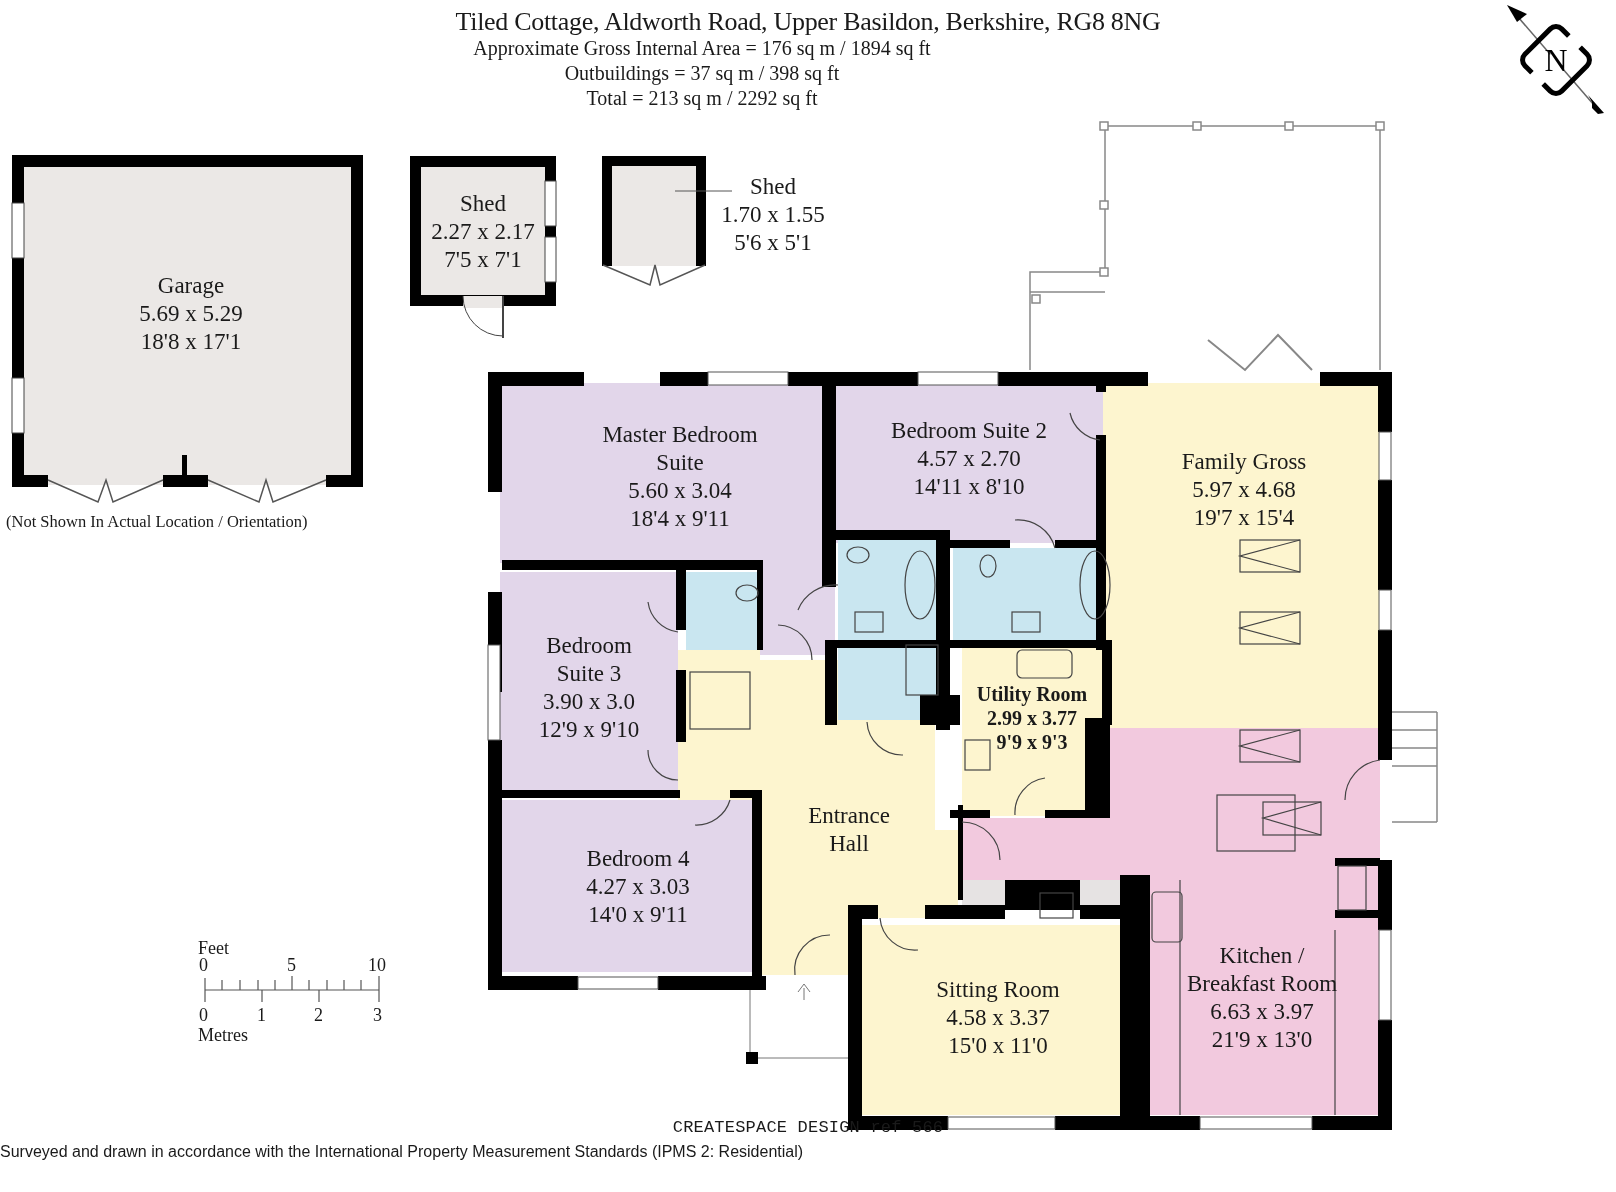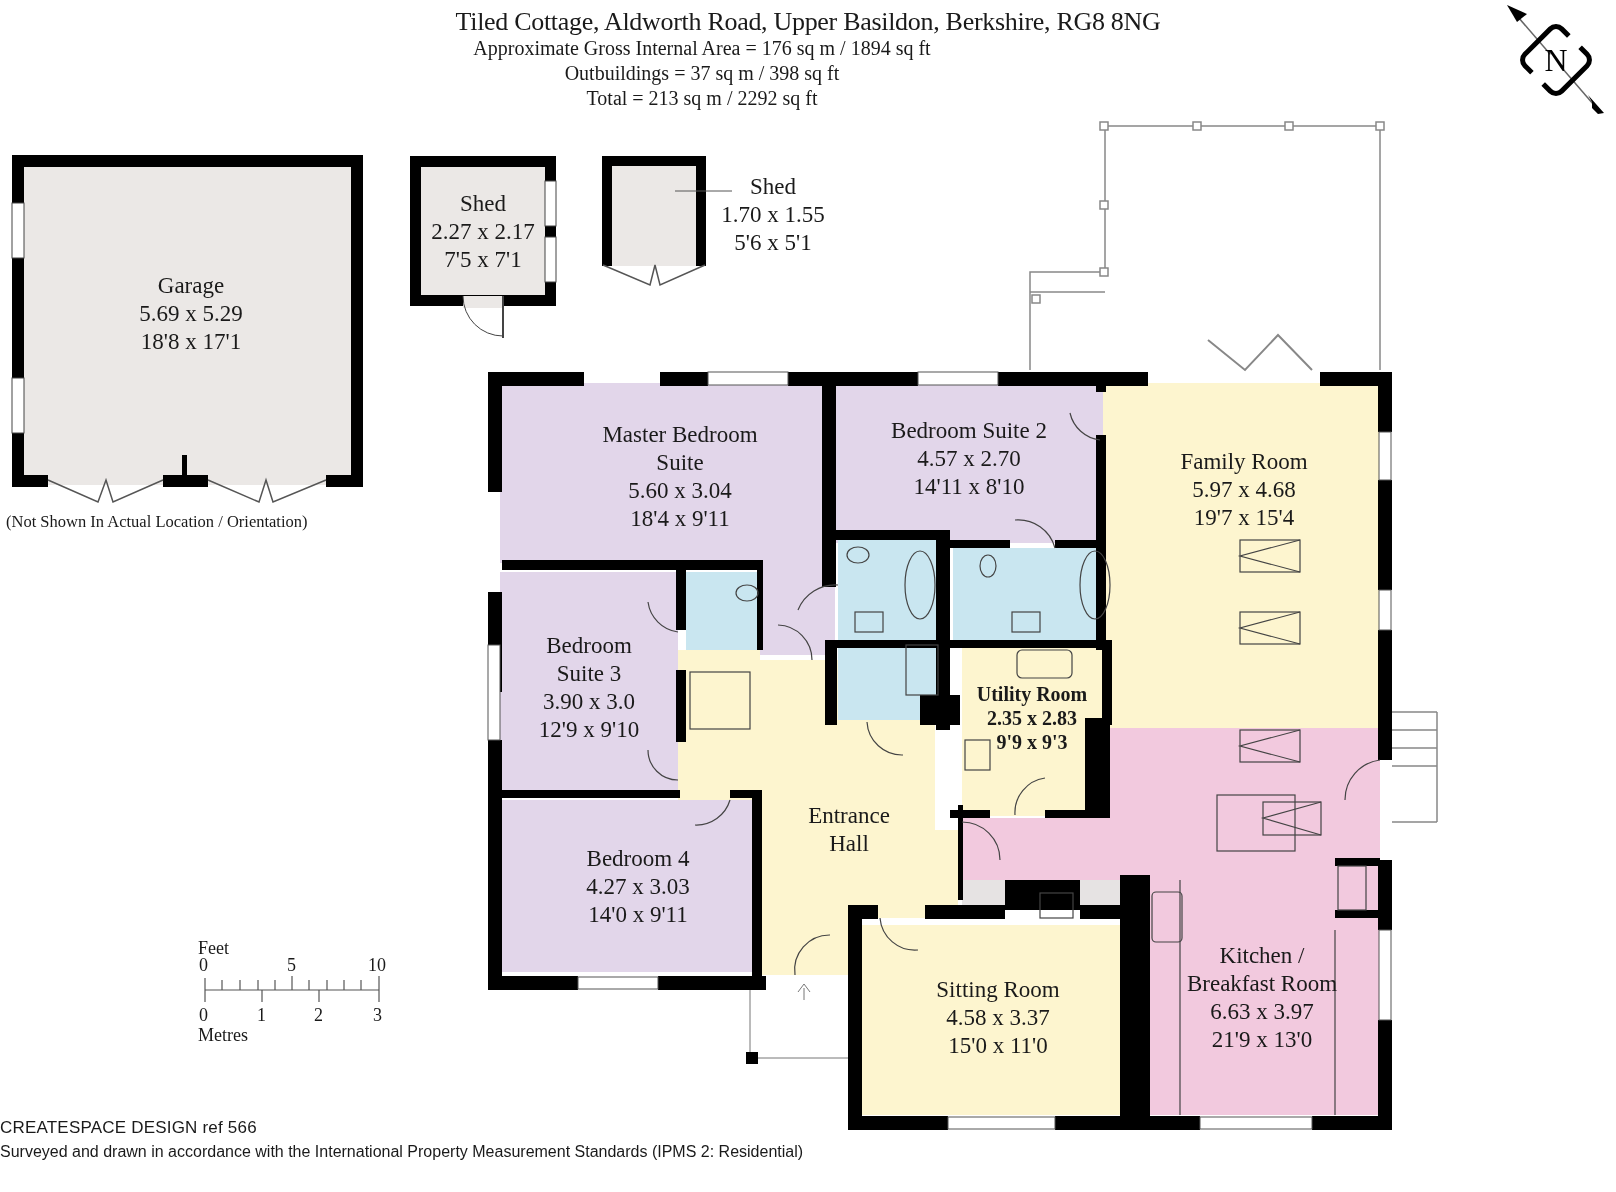--- a/index.html
+++ b/index.html
@@ -3,21 +3,21 @@
 <meta charset="utf-8">
 <style>
   html,body{margin:0;padding:0;background:#ffffff;}
   body{width:1616px;height:1192px;position:relative;overflow:hidden;font-family:"Liberation Serif","DejaVu Serif",serif;color:#1a1a1a;}
   .abs{position:absolute;}
   .title{left:0;width:1616px;top:2px;text-align:center;font-size:26px;line-height:40px;letter-spacing:-0.3px;}
   .sub{left:0;width:1404px;text-align:center;font-size:20px;line-height:25px;}
   .lbl{position:absolute;text-align:center;font-size:23px;line-height:28px;white-space:nowrap;transform:translateX(-50%);}
   .lbl span{display:block;}
   svg.plan{position:absolute;left:0;top:0;}
-  .foot1{left:0;width:1616px;top:1118px;text-align:left;font-family:Liberation Sans, sans-serif;font-size:17px;letter-spacing:0.2px;}
+  .foot1{left:0;width:1616px;top:1118px;text-align:center;font-family:Liberation Mono, monospace;font-size:17px;letter-spacing:0.2px;}
   .foot2{left:0;width:1616px;top:1143px;text-align:left;font-family:"Liberation Sans","DejaVu Sans",sans-serif;font-size:16px;}
   .note{left:6px;top:512px;font-size:16.5px;}
   .scale-txt{position:absolute;font-size:18px;}
 </style>
 </head>
 <body>
 
 <div class="abs title">Tiled Cottage, Aldworth Road, Upper Basildon, Berkshire, RG8 8NG</div>
 <div class="abs sub" style="top:36px;">Approximate Gross Internal Area = 176 sq m / 1894 sq ft</div>
 <div class="abs sub" style="top:61px;">Outbuildings = 37 sq m /  398 sq ft</div>
@@ -286,33 +286,33 @@
   <span>Suite</span>
   <span>5.60 x 3.04</span>
   <span>18'4 x 9'11</span>
 </div>
 <div class="lbl" style="left:969px;top:417px;">
   <span>Bedroom Suite 2</span>
   <span>4.57 x 2.70</span>
   <span>14'11 x 8'10</span>
 </div>
 <div class="lbl" style="left:1244px;top:448px;">
-  <span>Family Room</span>
+  <span>Family Gross</span>
   <span>5.97 x 4.68</span>
   <span>19'7 x 15'4</span>
 </div>
 <div class="lbl" style="left:589px;top:632px;">
   <span>Bedroom</span>
   <span>Suite 3</span>
   <span>3.90 x 3.0</span>
   <span>12'9 x 9'10</span>
 </div>
 <div class="lbl" style="left:1032px;top:682px;font-size:20px;line-height:24px;font-weight:bold;">
   <span>Utility Room</span>
-  <span>2.35 x 2.83</span>
+  <span>2.99 x 3.77</span>
   <span>9'9 x 9'3</span>
 </div>
 <div class="lbl" style="left:849px;top:802px;">
   <span>Entrance</span>
   <span>Hall</span>
 </div>
 <div class="lbl" style="left:638px;top:845px;">
   <span>Bedroom 4</span>
   <span>4.27 x 3.03</span>
   <span>14'0 x 9'11</span>

